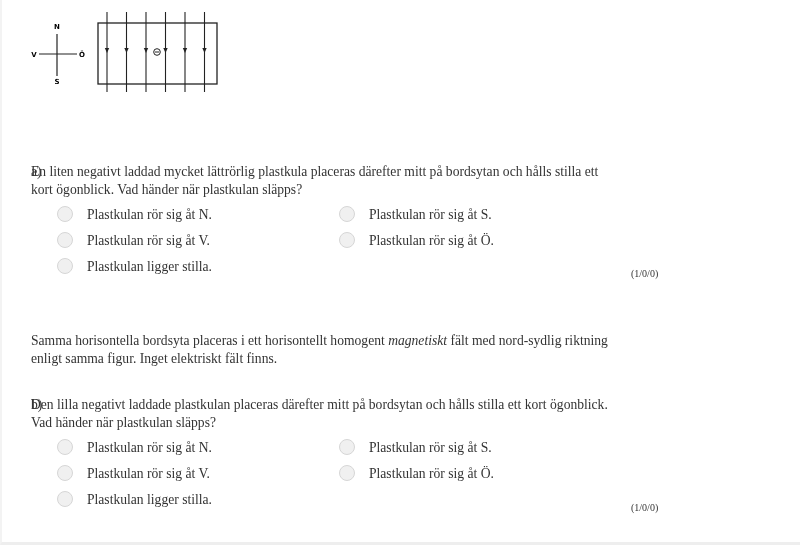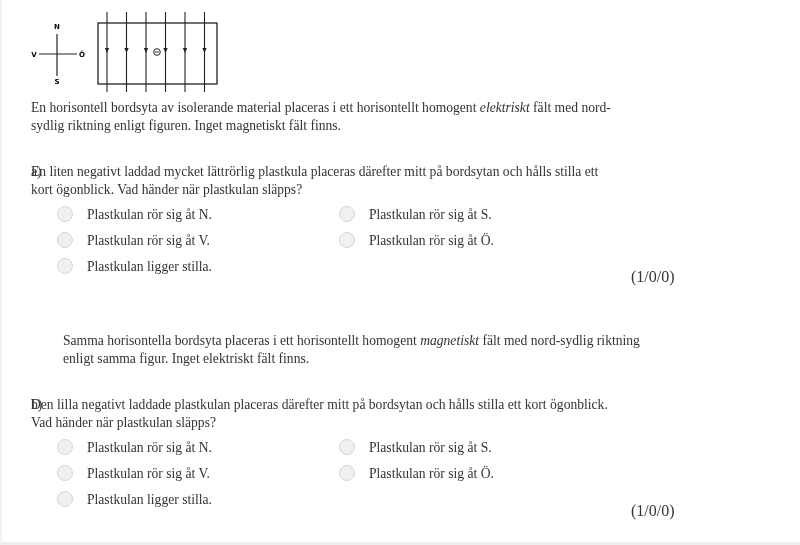--- a/index.html
+++ b/index.html
@@ -21,21 +21,21 @@
   .para i { font-style: italic; }
   .q { position: absolute; left: 29px; width: 590px; font-size: 13.6px; line-height: 18px; }
   .q .qlabel { position: absolute; left: 0; top: 0; }
   .q .qtext { }
   .opt { position: absolute; font-size: 13.6px; line-height: 18px; display: flex; align-items: flex-start; }
   .radio {
     width: 16px; height: 16px; border-radius: 50%;
     background: #f0f0f0; border: 1px solid #d6d6d6; box-sizing: border-box;
     margin-right: 14px; cursor: pointer;
   }
-  .score { position: absolute; left: 629px; font-size: 16px; }
+  .score { position: absolute; left: 629px; font-size: 10px; }
 </style>
 </head>
 <body>
 
 <div class="page">
 
   <svg class="figure" viewBox="0 0 200 85" width="200" height="85">
     <g>
       <line x1="30" y1="26" x2="30" y2="68" stroke="#222" stroke-width="1.2"></line>
       <line x1="12" y1="46" x2="50" y2="46" stroke="#222" stroke-width="1.2"></line>
@@ -58,21 +58,20 @@
         <path d="M155.8,40 L160.2,40 L158,45 Z" fill="#222"></path>
         <line x1="177.5" y1="4" x2="177.5" y2="84" stroke="#222" stroke-width="1.1"></line>
         <path d="M175.3,40 L179.7,40 L177.5,45 Z" fill="#222"></path>
       </g>
     <g>
       <circle cx="130" cy="44" r="3.3" fill="none" stroke="#222" stroke-width="1"></circle>
       <line x1="128" y1="44" x2="132" y2="44" stroke="#222" stroke-width="1"></line>
     </g>
   </svg>
 
-  <div class="para" style="top:99px;"><span>En horisontell bordsyta av isolerande material placeras i ett horisontellt homogent </span><i>elektriskt</i><span> fält med nord-sydlig riktning enligt figuren. Inget magnetiskt fält finns.</span></div>
 
   <div class="q" style="top:163px;">
     <span class="qlabel">a)</span>
     <div class="qtext">En liten negativt laddad mycket lättrörlig plastkula placeras därefter mitt på bordsytan och hålls stilla ett kort ögonblick. Vad händer när plastkulan släpps?</div>
   </div>
 
   <label class="opt" style="left:55px; top:206px;">
       <span class="radio"></span>
       <span>Plastkulan rör sig åt N.</span>
     </label>
@@ -88,21 +87,21 @@
       <span class="radio"></span>
       <span>Plastkulan rör sig åt Ö.</span>
     </label>
   <label class="opt" style="left:55px; top:258px;">
       <span class="radio"></span>
       <span>Plastkulan ligger stilla.</span>
     </label>
 
   <div class="score" style="top:268px;">(1/0/0)</div>
 
-  <div class="para" style="top:332px;margin-left:32px;"><span>Samma horisontella bordsyta placeras i ett horisontellt homogent </span><i>magnetiskt</i><span> fält med nord-sydlig riktning enligt samma figur. Inget elektriskt fält finns.</span></div>
+  <div class="para" style="top:332px;"><span>Samma horisontella bordsyta placeras i ett horisontellt homogent </span><i>magnetiskt</i><span> fält med nord-sydlig riktning enligt samma figur. Inget elektriskt fält finns.</span></div>
 
   <div class="q" style="top:396px;">
     <span class="qlabel">b)</span>
     <div class="qtext">Den lilla negativt laddade plastkulan placeras därefter mitt på bordsytan och hålls stilla ett kort ögonblick. Vad händer när plastkulan släpps?</div>
   </div>
 
   <label class="opt" style="left:55px; top:439px;">
       <span class="radio"></span>
       <span>Plastkulan rör sig åt N.</span>
     </label>

